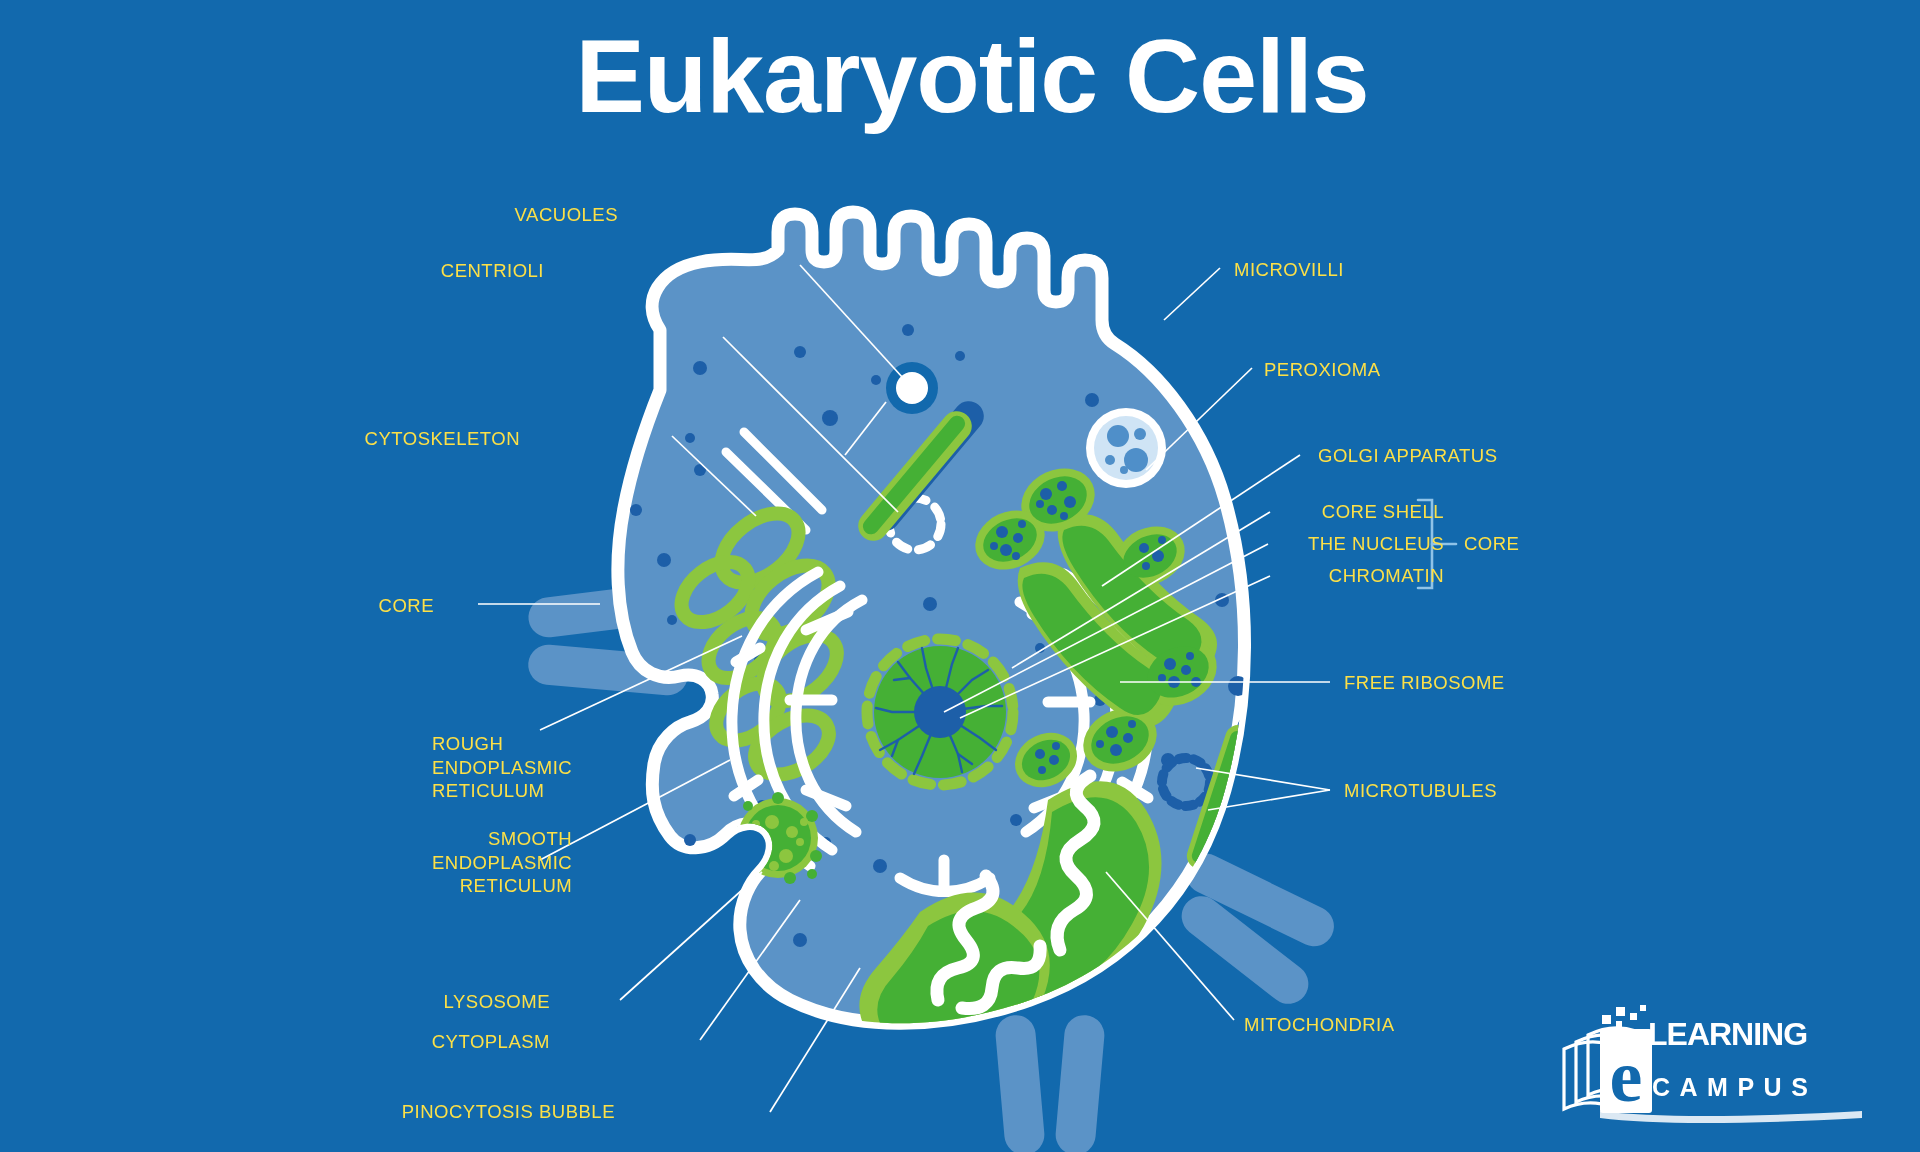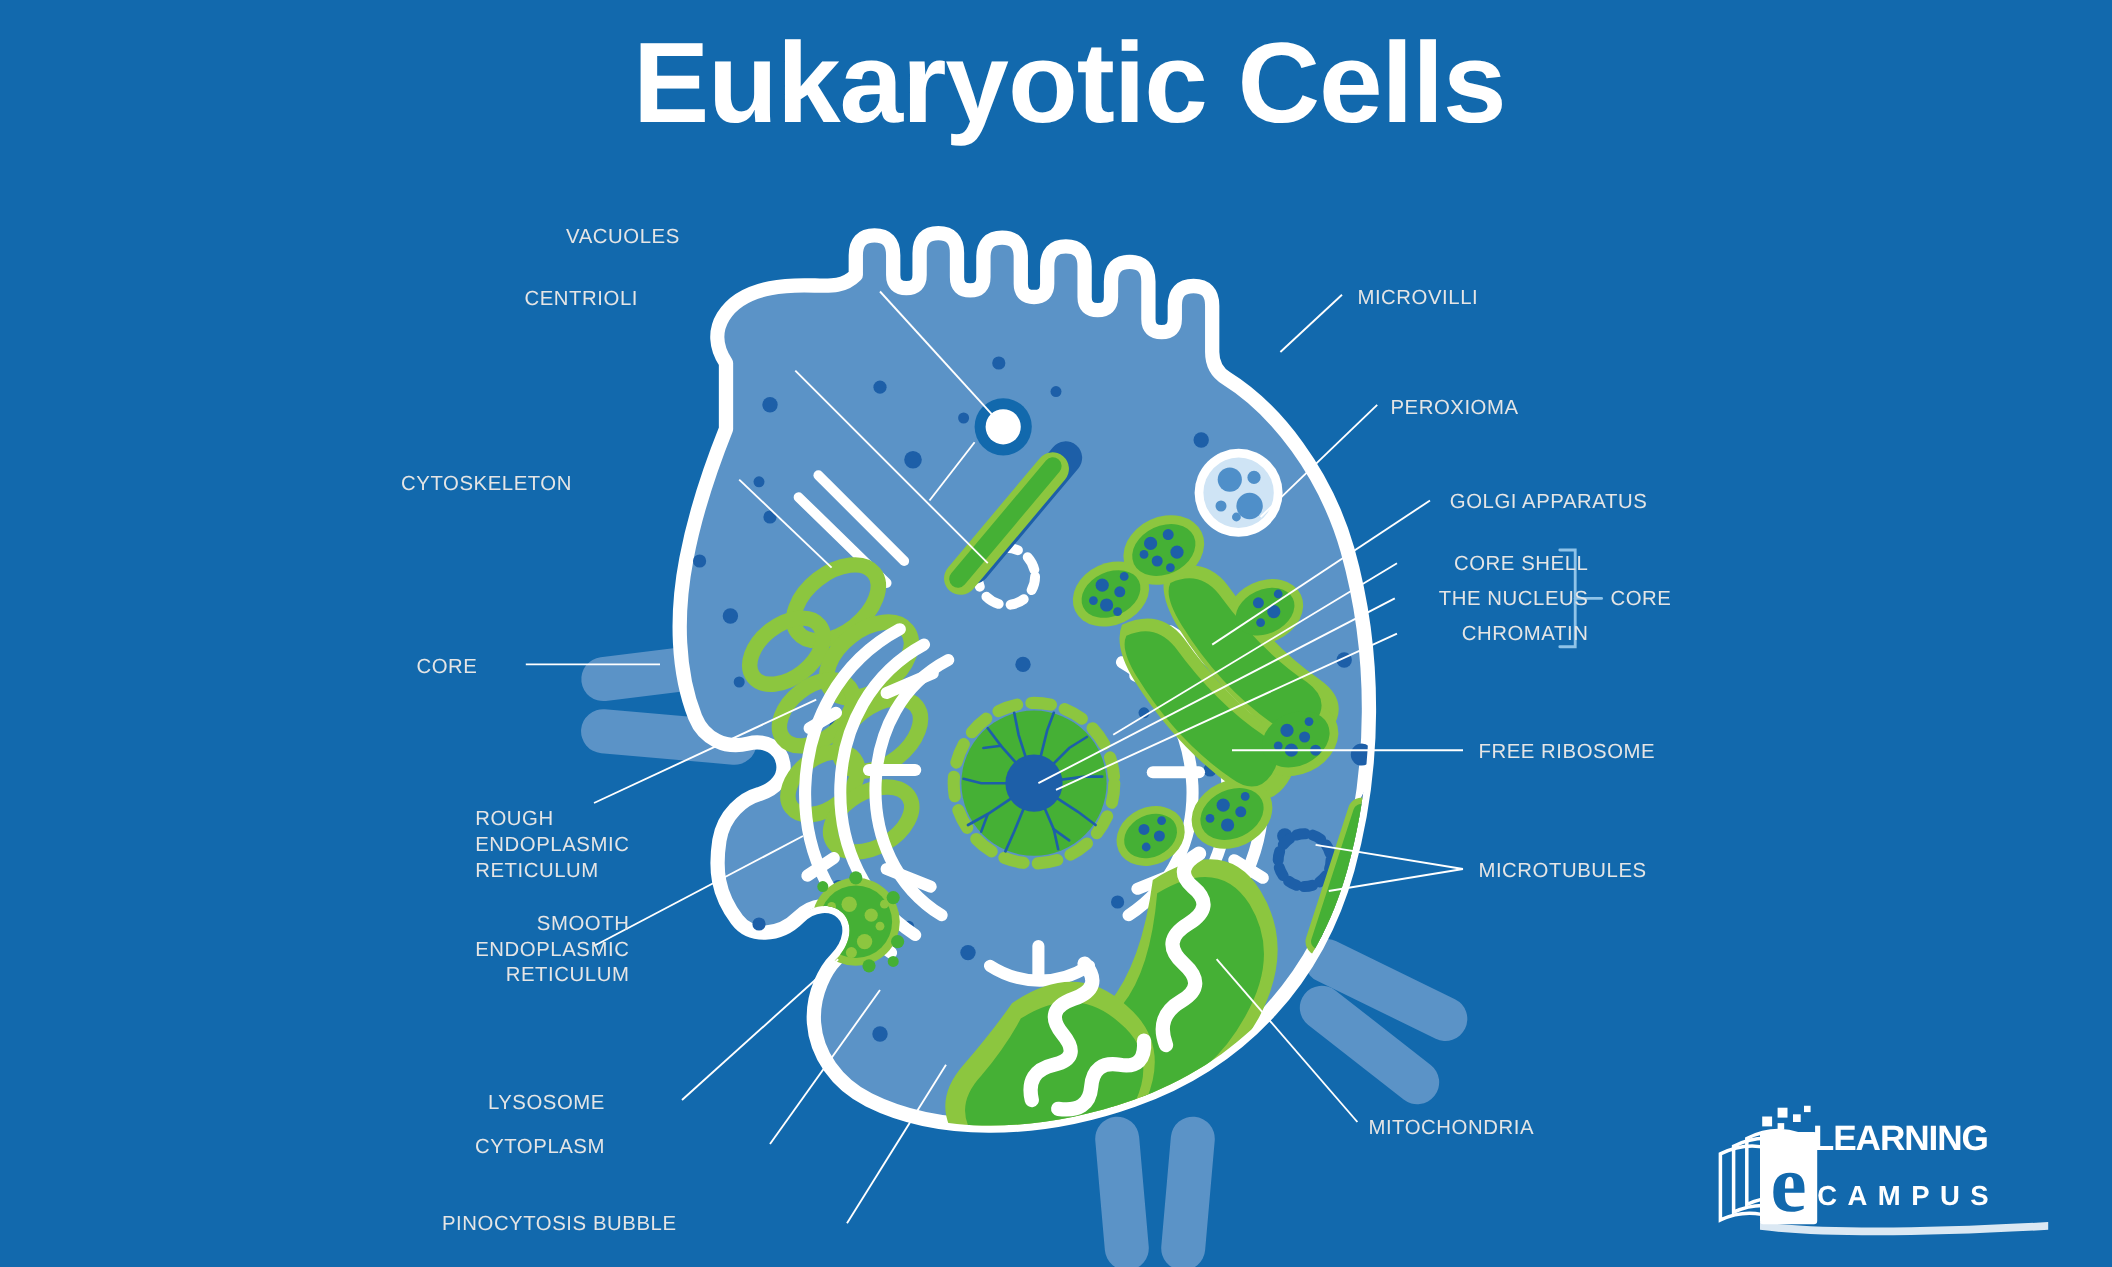--- a/index.html
+++ b/index.html
@@ -10,21 +10,21 @@
     position:relative;
   }
   #stage{position:absolute;inset:0;}
   #title{
     position:absolute;top:22px;left:12px;width:1920px;text-align:center;
     color:#ffffff;font-size:104px;font-weight:bold;letter-spacing:-1px;
     line-height:1.05;
   }
   svg.layer{position:absolute;top:0;left:0;width:1920px;height:1152px;}
   .lbl{
-    position:absolute;color:#e5e5e5;font-size:18.5px;font-weight:normal;
+    position:absolute;color:#fde047;font-size:18.5px;font-weight:normal;
     letter-spacing:0.5px;line-height:1.28;white-space:pre;
   }
   .lbl.r{text-align:right;}
   .lbl.l{text-align:left;}
   #logo{position:absolute;left:1556px;top:1005px;width:320px;height:120px;}
   .logotext{position:absolute;color:#fff;}
   #lg-learning{left:92px;top:11px;font-size:32px;font-weight:bold;letter-spacing:-1px;}
   #lg-campus{left:96px;top:68px;font-size:25px;font-weight:bold;letter-spacing:9.5px;}
 </style>
 </head>
@@ -357,21 +357,21 @@
       <line x1="1234" y1="1020" x2="1106" y2="872"></line>
     </g>
 
     <g stroke="#8fc3e8" stroke-width="2.6" fill="none" stroke-linecap="round">
       <path d="M1418,500 L1432,500 L1432,588 L1418,588"></path>
       <line x1="1432" y1="544" x2="1456" y2="544"></line>
     </g>
   </svg>
 
   <div class="lbl r" style="right:1302px;top:203px;">VACUOLES</div>
-  <div class="lbl r" style="right:1340px;top:259px;">CENTRIOLI</div>
+  <div class="lbl r" style="right:1376px;top:259px;">CENTRIOLI</div>
   <div class="lbl r" style="right:1400px;top:427px;">CYTOSKELETON</div>
   <div class="lbl r" style="right:1486px;top:594px;">CORE</div>
   <div class="lbl l" style="left:432px;top:732px;">ROUGH
 ENDOPLASMIC
 RETICULUM</div>
   <div class="lbl l" style="left:432px;top:827px;text-align:right;">SMOOTH
 ENDOPLASMIC
 RETICULUM</div>
   <div class="lbl r" style="right:1370px;top:990px;">LYSOSOME</div>
   <div class="lbl r" style="right:1370px;top:1030px;">CYTOPLASM</div>

